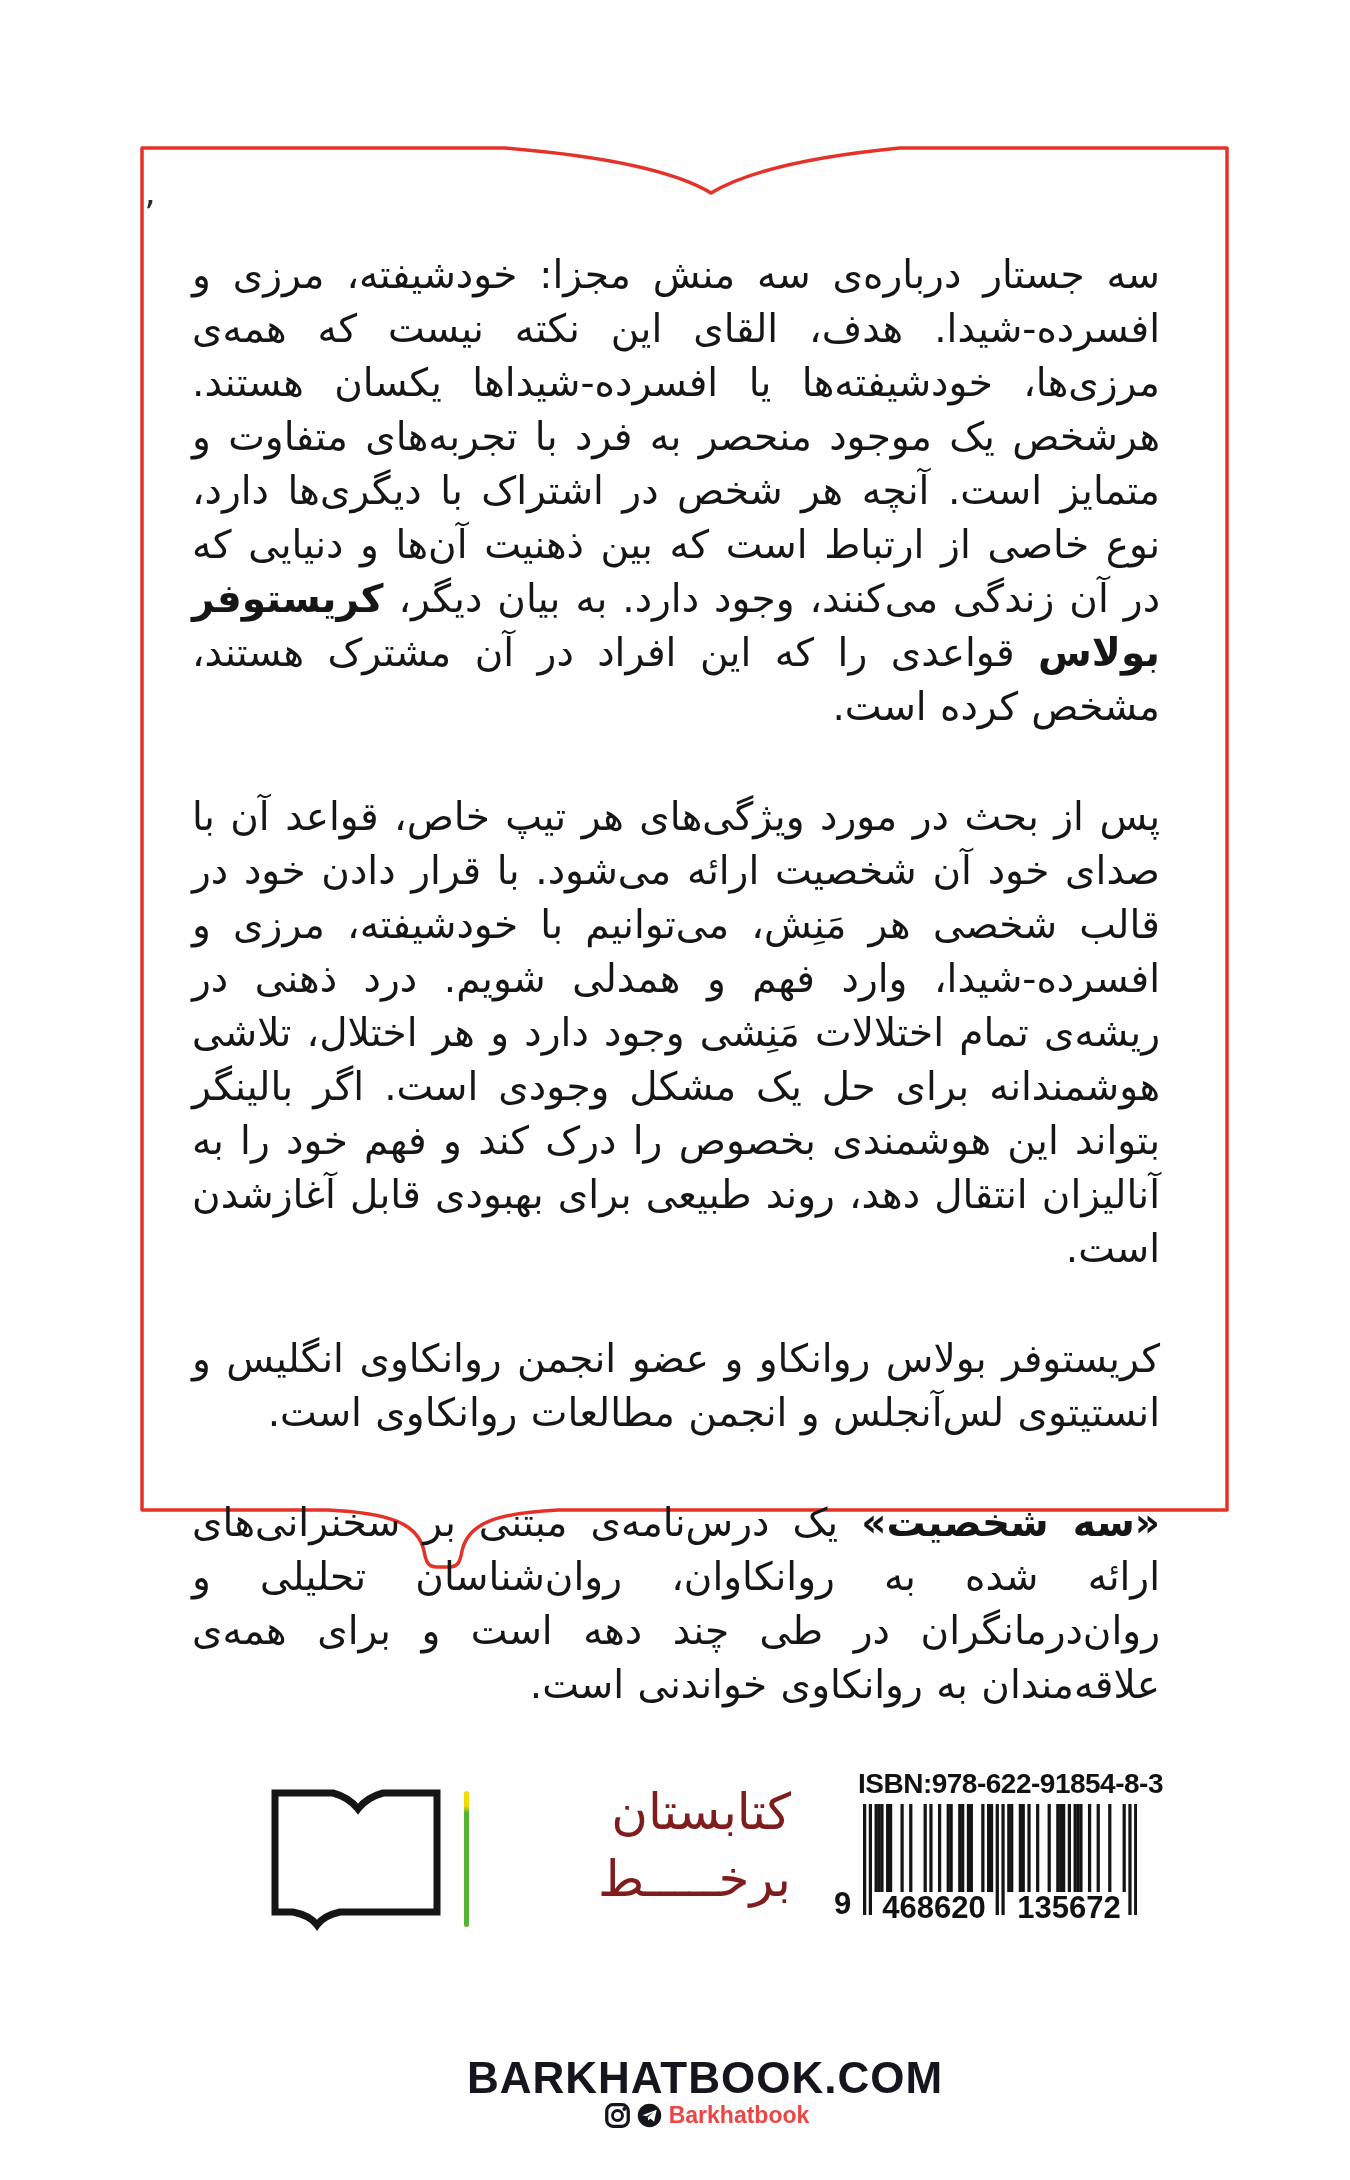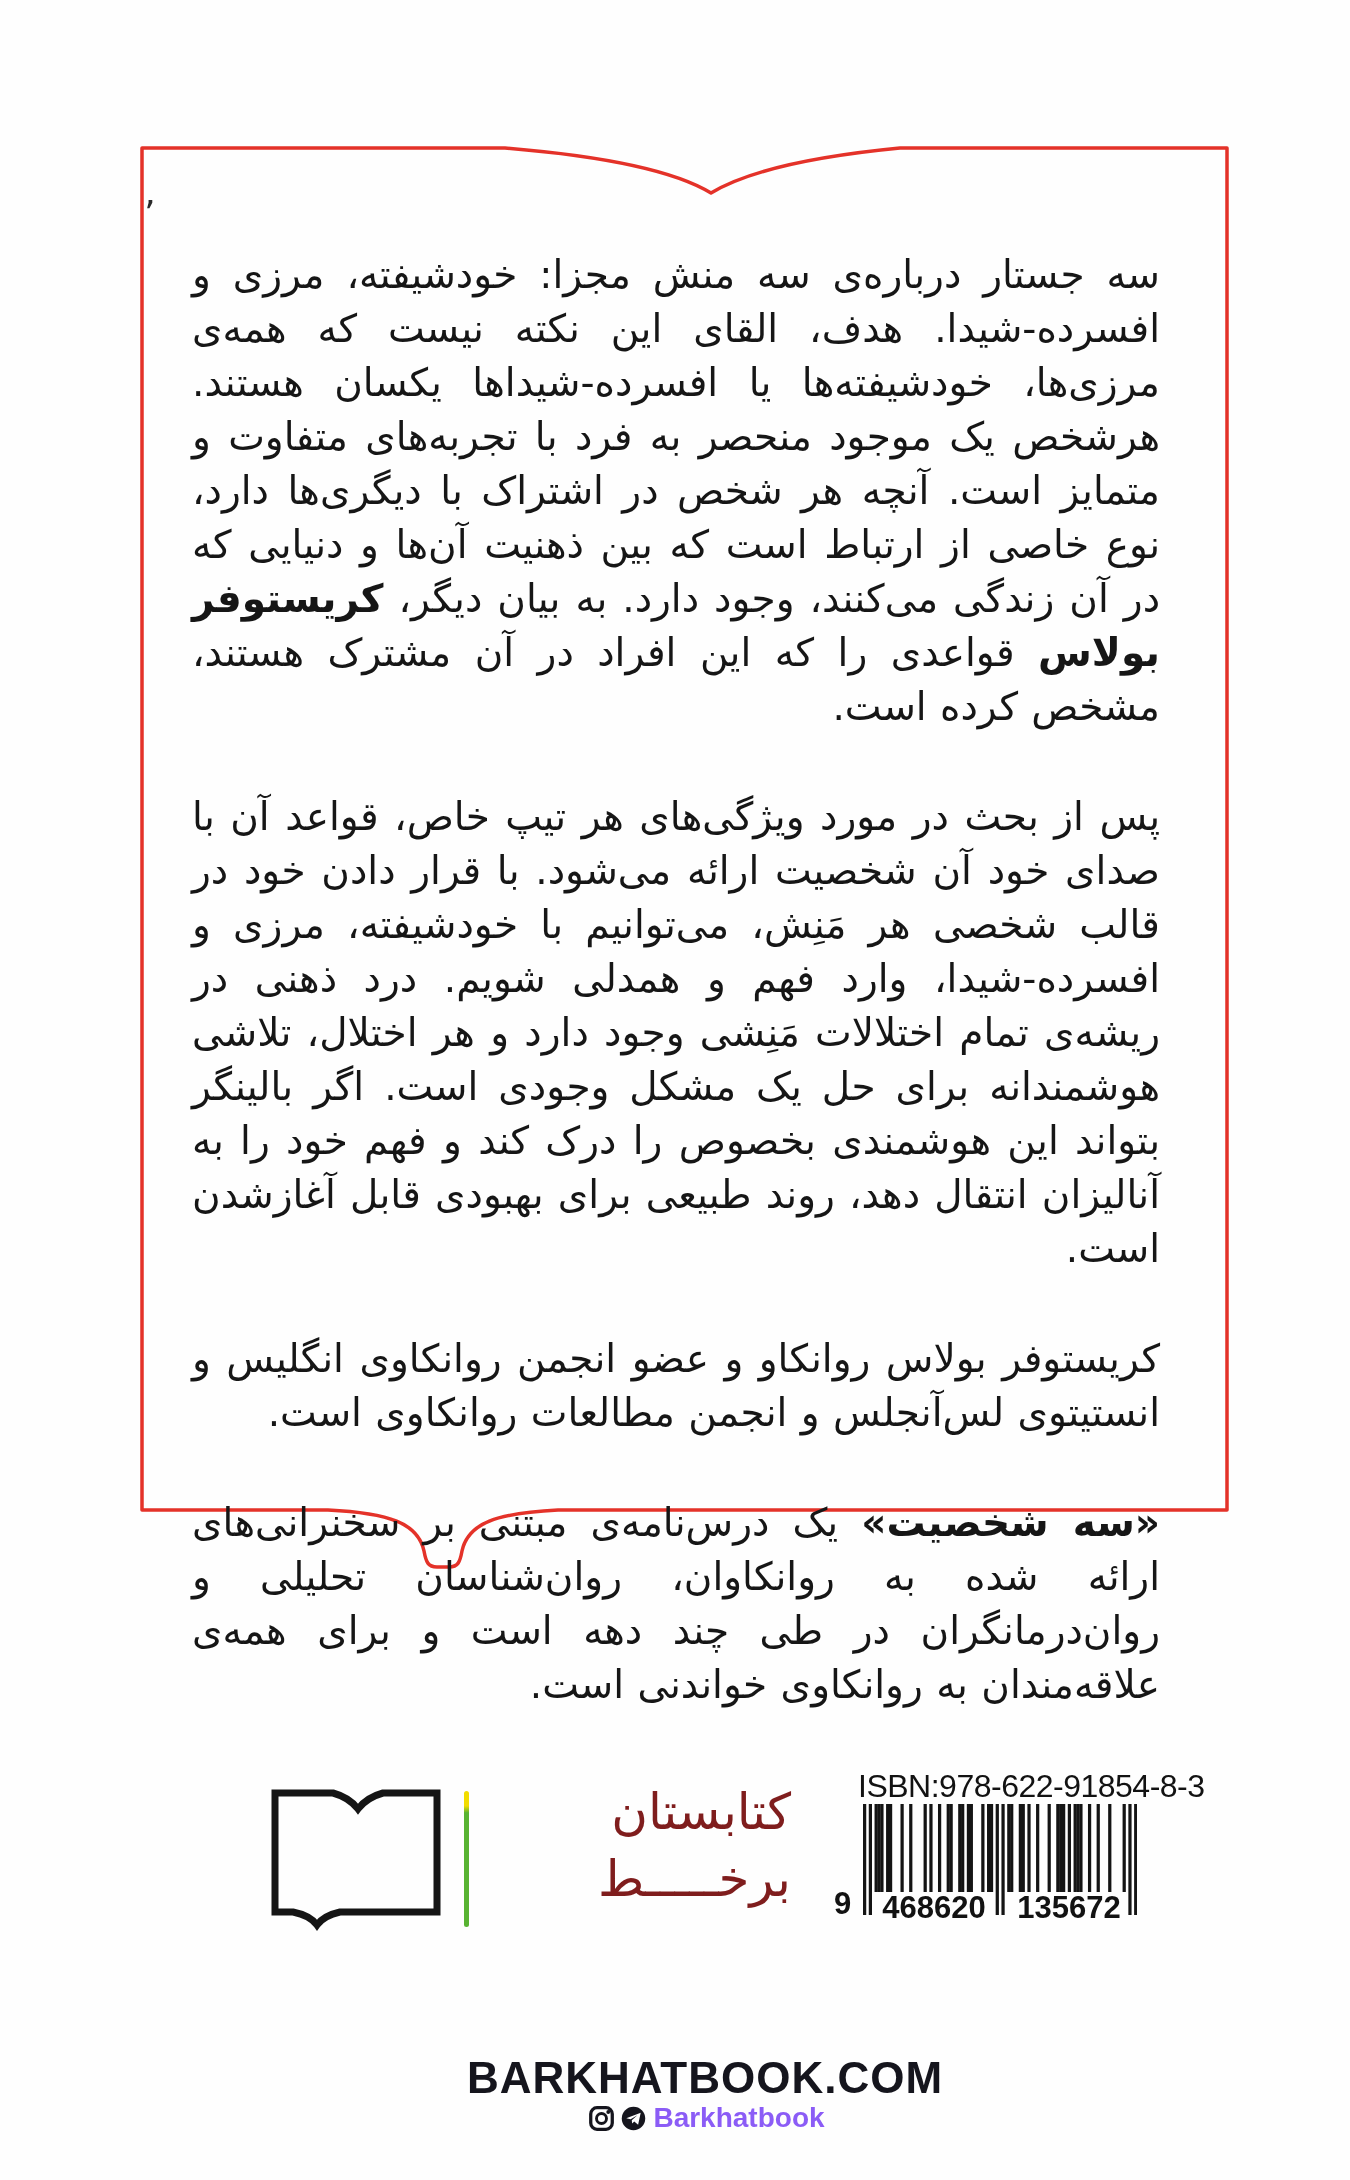--- a/index.html
+++ b/index.html
@@ -27,22 +27,22 @@
     left:464px;top:1791px;width:5px;height:136px;border-radius:3px;
     background:linear-gradient(to bottom,#f2dc00 0%,#f2dc00 11%,#58b332 16%,#58b332 100%);
   }
   .publisher-name{
     left:495px;top:1779px;width:296px;direction:rtl;text-align:right;
     color:#7f1d1d;font-size:50px;line-height:67px;
   }
   
   .isbn-label{
     left:858px;top:1768px;width:282px;text-align:center;
-    font-family:"Liberation Sans",sans-serif;font-weight:normal;
-    font-size:32px;letter-spacing:-0.5px;color:#121212;white-space:nowrap;
+    font-family:"Liberation Sans",sans-serif;font-weight:bold;
+    font-size:28px;letter-spacing:-0.5px;color:#121212;white-space:nowrap;
   }
   #barcode-svg{left:863px;top:1804px;width:274px;height:113px;}
   .ean-digit{
     font-family:"Liberation Sans",sans-serif;font-weight:bold;
     font-size:31px;color:#121212;line-height:1;
   }
   .ean-first{left:834px;top:1888px;}
   .ean-g1{left:875px;top:1892px;width:118px;text-align:center;}
   .ean-g2{left:1010px;top:1892px;width:118px;text-align:center;}
   
@@ -50,21 +50,21 @@
     left:0;top:2053px;width:1350px;text-align:center;transform:translateX(30px);
     font-family:"Liberation Sans",sans-serif;font-weight:bold;
     font-size:44px;letter-spacing:1px;color:#15151d;
   }
   .social-row{
     left:0;top:2102px;width:1350px;display:flex;justify-content:center;
     align-items:center;gap:7px;transform:translateX(32px);
   }
   .social-row .handle{
     font-family:"Liberation Sans",sans-serif;font-weight:bold;
-    font-size:28px;color:#8b5cf6;
+    font-size:23px;color:#ef4444;
   }
   .soc-icon{width:25px;height:25px;display:block;}
 </style>
 </head>
 <body>
 
 <svg id="frame-svg" class="abs" viewBox="0 0 1350 2180" xmlns="http://www.w3.org/2000/svg">
   <path d="M 142 148
            L 505 148
            C 615 157 678 173 711 193

